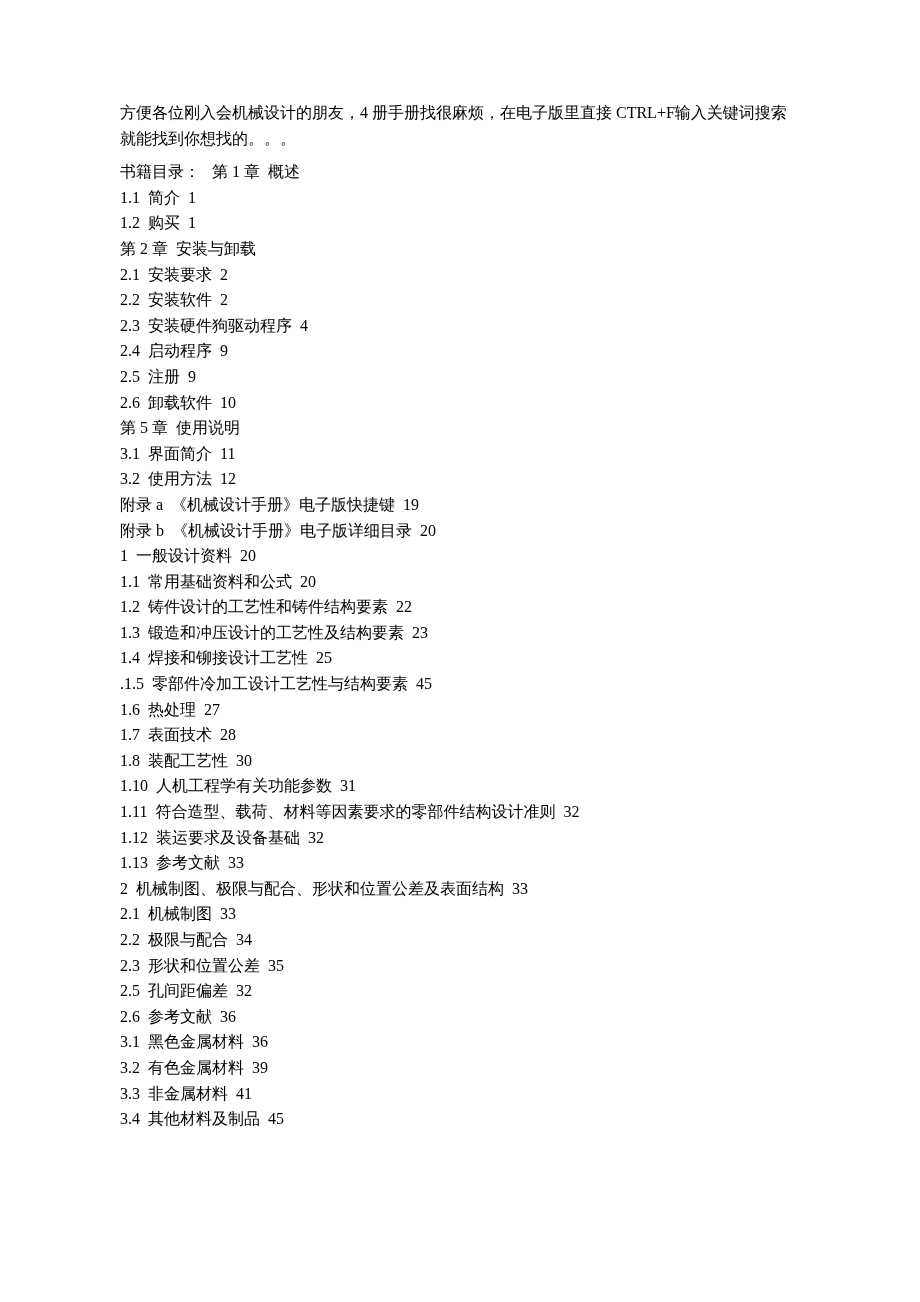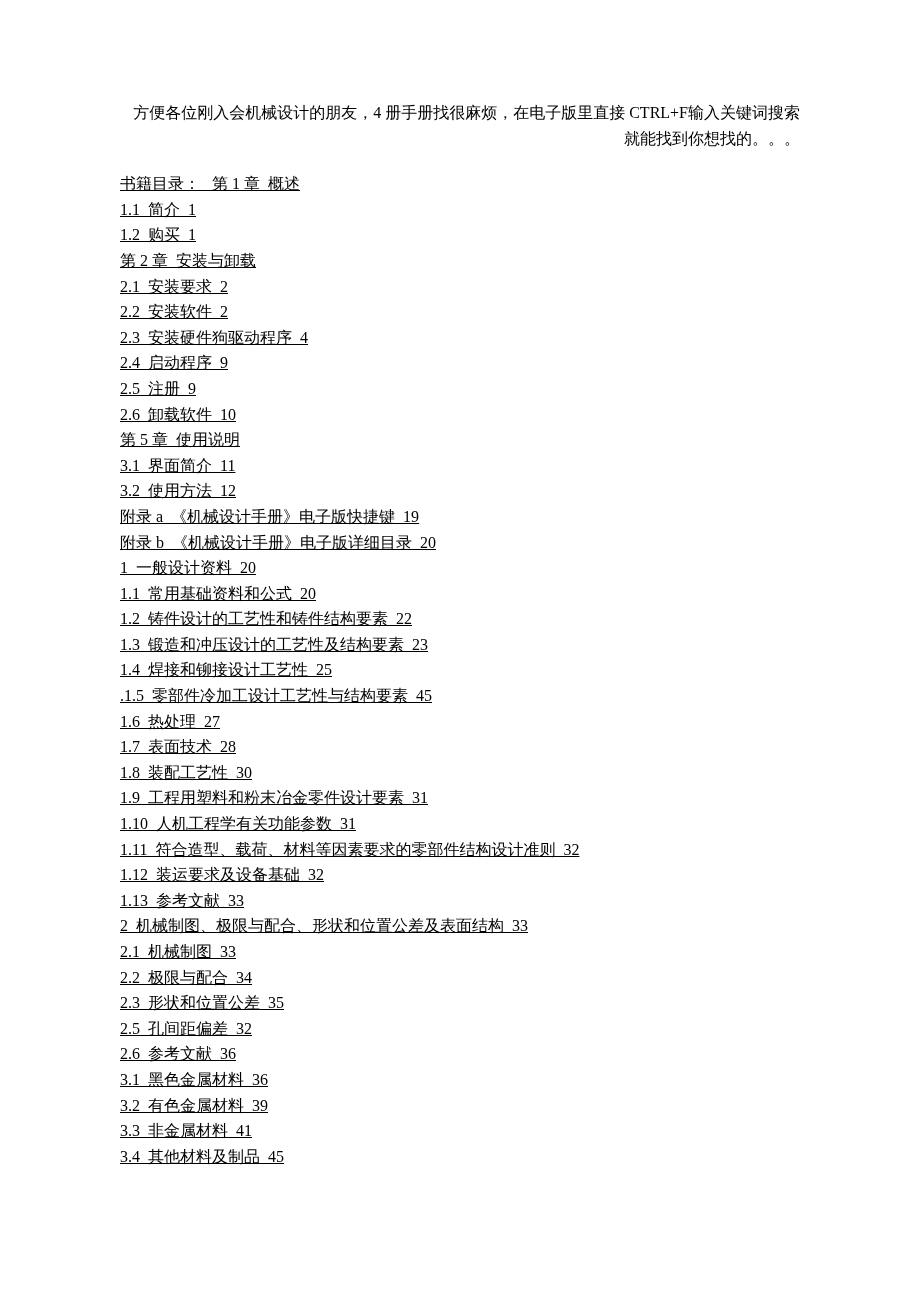--- a/index.html
+++ b/index.html
@@ -7,26 +7,24 @@
       font-size: 16px;
       line-height: 1.6;
       color: #000;
       background: #fff;
       margin: 0;
       padding: 100px 120px 60px 120px;
       width: 920px;
       box-sizing: border-box;
     }
     .intro {
-      margin-bottom: 20px;
-      text-align: right;
+      margin-bottom: 8px;
     }
     .toc-line {
       white-space: pre-wrap;
-      text-decoration: underline;
     }
   </style>
 </head>
 <body>
 
 <div class="intro">方便各位刚入会机械设计的朋友，4 册手册找很麻烦，在电子版里直接 CTRL+F输入关键词搜索就能找到你想找的。。。</div>
 
 <div id="toc-container">
     <div class="toc-line">书籍目录：   第 1 章  概述</div>
     <div class="toc-line">1.1  简介  1</div>
@@ -45,21 +43,20 @@
     <div class="toc-line">附录 b  《机械设计手册》电子版详细目录  20</div>
     <div class="toc-line">1  一般设计资料  20</div>
     <div class="toc-line">1.1  常用基础资料和公式  20</div>
     <div class="toc-line">1.2  铸件设计的工艺性和铸件结构要素  22</div>
     <div class="toc-line">1.3  锻造和冲压设计的工艺性及结构要素  23</div>
     <div class="toc-line">1.4  焊接和铆接设计工艺性  25</div>
     <div class="toc-line">.1.5  零部件冷加工设计工艺性与结构要素  45</div>
     <div class="toc-line">1.6  热处理  27</div>
     <div class="toc-line">1.7  表面技术  28</div>
     <div class="toc-line">1.8  装配工艺性  30</div>
-    <div class="toc-line">1.9  工程用塑料和粉末冶金零件设计要素  31</div>
     <div class="toc-line">1.10  人机工程学有关功能参数  31</div>
     <div class="toc-line">1.11  符合造型、载荷、材料等因素要求的零部件结构设计准则  32</div>
     <div class="toc-line">1.12  装运要求及设备基础  32</div>
     <div class="toc-line">1.13  参考文献  33</div>
     <div class="toc-line">2  机械制图、极限与配合、形状和位置公差及表面结构  33</div>
     <div class="toc-line">2.1  机械制图  33</div>
     <div class="toc-line">2.2  极限与配合  34</div>
     <div class="toc-line">2.3  形状和位置公差  35</div>
     <div class="toc-line">2.5  孔间距偏差  32</div>
     <div class="toc-line">2.6  参考文献  36</div>

